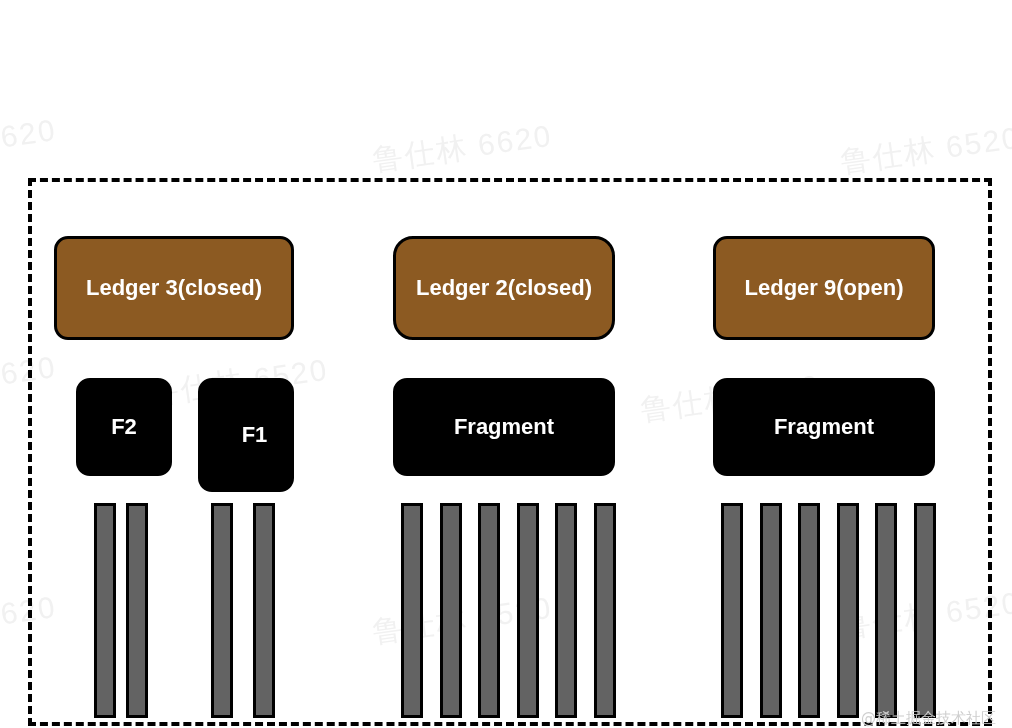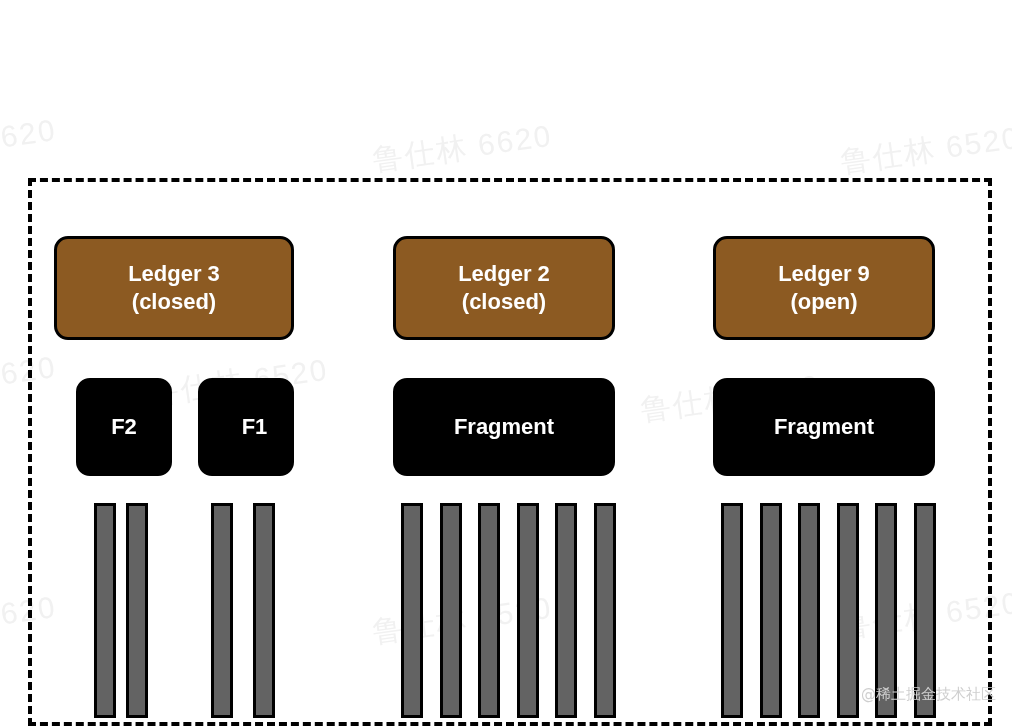--- a/index.html
+++ b/index.html
@@ -28,21 +28,21 @@
     white-space: nowrap;
     user-select: none;
     pointer-events: none;
     transform: rotate(-8deg);
     font-family: "Liberation Sans", sans-serif;
   }
 
   .wm-corner {
     position: absolute;
     right: 16px;
-    bottom: 24px;
+    bottom: 0;
     color: #cfcfcf;
     font-size: 15px;
     white-space: nowrap;
     user-select: none;
     pointer-events: none;
     font-family: "DejaVu Sans", sans-serif;
   }
 
   
   #header-banner {
@@ -81,21 +81,21 @@
     top: 0;
   }
 
   .ledger-box {
     position: absolute;
     background: #8c5a22;
     border: 3px solid #000000;
     border-radius: 14px;
     box-sizing: border-box;
     display: flex;
-    flex-direction: column;
+    flex-direction: row;
     align-items: center;
     justify-content: center;
     color: #ffffff;
     font-size: 22px;
     font-weight: bold;
     line-height: 1.28;
     text-align: center;
   }
   .ledger-box .lname { display: block; }
   .ledger-box .lstate { display: block; }
@@ -142,32 +142,32 @@
 
     <div class="ledger-group" style="left:22px; width:240px;">
       <div class="ledger-box" style="left:0px; top:54px; width:240px; height:104px;">
         <span class="lname">Ledger 3</span>
         <span class="lstate">(closed)</span>
       </div>
 
       <div class="fragment-box" style="left:22px; top:196px; width:96px; height:98px;">
         <span>F2</span>
       </div>
-      <div class="fragment-box" style="left:144px; top:196px; width:96px; height:98px;padding-left:17px;">
+      <div class="fragment-box" style="left:144px; top:196px; width:96px; height:114px;padding-left:17px;">
         <span>F1</span>
       </div>
 
       <div class="segment-bar" style="left:40px;  top:321px; width:22px; height:215px;"></div>
       <div class="segment-bar" style="left:72px;  top:321px; width:22px; height:215px;"></div>
       <div class="segment-bar" style="left:157px; top:321px; width:22px; height:215px;"></div>
       <div class="segment-bar" style="left:199px; top:321px; width:22px; height:215px;"></div>
     </div>
 
     <div class="ledger-group" style="left:361px; width:222px;">
-      <div class="ledger-box" style="left:0px; top:54px; width:222px; height:104px;">
+      <div class="ledger-box" style="left:0px; top:54px; width:222px; height:104px;border-radius:20px;">
         <span class="lname">Ledger 2</span>
         <span class="lstate">(closed)</span>
       </div>
 
       <div class="fragment-box" style="left:0px; top:196px; width:222px; height:98px;">
         <span>Fragment</span>
       </div>
 
       <div class="segment-bar" style="left:8px;   top:321px; width:22px; height:215px;"></div>
       <div class="segment-bar" style="left:47px;  top:321px; width:22px; height:215px;"></div>

